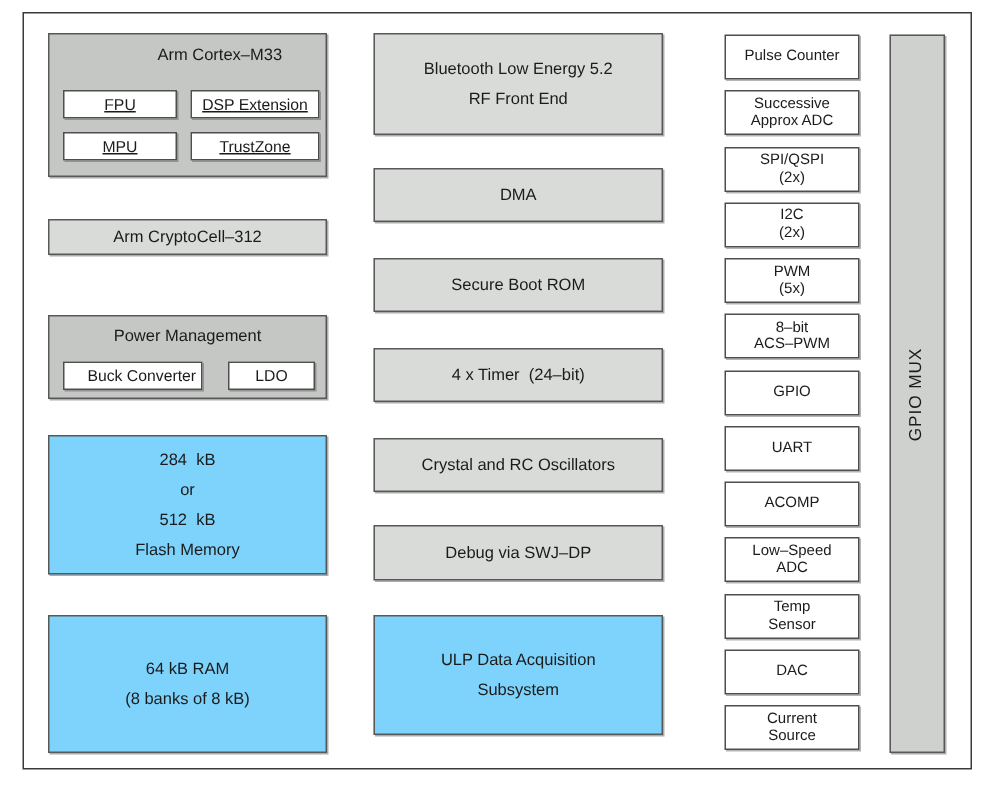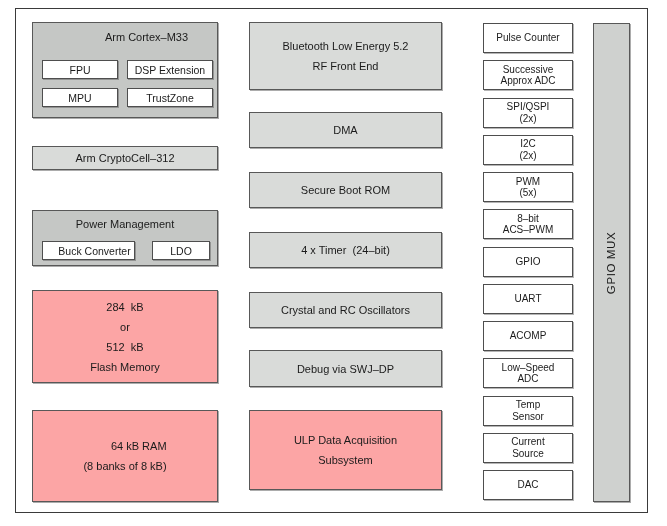--- a/index.html
+++ b/index.html
@@ -14,44 +14,44 @@
   }
   .block{
     position:absolute;box-sizing:border-box;
     border:1.5px solid #585858;
     box-shadow:1px 1px 0 rgba(70,70,70,.45);
     display:flex;align-items:center;justify-content:center;
     text-align:center;font-size:11px;line-height:20px;
     white-space:pre-wrap;
   }
   .fillA{background:#c5c7c5;}   
-  .fillB{background:#fca5a5;}   
+  .fillB{background:#7dd3fc;}   
   .fillC{background:#d9dbd9;}   
   .whitebox{
     position:absolute;box-sizing:border-box;background:#ffffff;
     border:1.5px solid #4e4e4e;box-shadow:1px 1px 0 rgba(70,70,70,.4);
     display:flex;align-items:center;justify-content:center;
     text-align:center;font-size:10.5px;
   }
   
   .container-block{flex-direction:column;justify-content:flex-start;align-items:stretch;}
   #cortex{left:32px;top:22px;width:186px;height:96px;}
   #cortex .block-title{margin-top:7px;text-align:center;font-size:11px;line-height:14px;margin-left:43px;}
   .cortex-grid{position:absolute;left:9px;top:37px;right:4px;display:flex;flex-direction:column;gap:9px;}
   .cortex-row{display:flex;gap:9px;}
-  .cortex-row .whitebox{position:relative;height:19px;}
+  .cortex-row .whitebox{position:relative;height:19px;text-decoration:underline;}
   .sbL{width:76px;}
   .sbR{flex:1;}
   #cryptocell{left:32px;top:146px;width:186px;height:24px;}
   #power{left:32px;top:210px;width:186px;height:56px;}
   #power .block-title{margin-top:6px;text-align:center;font-size:11px;line-height:14px;}
   #buck{left:9px;top:30px;width:93px;height:19px;padding-left:12px;}
   #ldo{left:119px;top:30px;width:58px;height:19px;}
   #flash{left:32px;top:290px;width:186px;height:93px;}
-  #ram{left:32px;top:410px;width:186px;height:92px;text-align:right;}
+  #ram{left:32px;top:410px;width:186px;height:92px;}
   
   .mid{left:249px;width:193px;}
   #ble{top:22px;height:68px;}
   #dma{top:112px;height:36px;}
   #secure{top:172px;height:36px;}
   #timer{top:232px;height:36px;}
   #crystal{top:292px;height:36px;}
   #debug{top:350px;height:37px;}
   #ulp{top:410px;height:80px;}
   
@@ -135,20 +135,20 @@
 (5x)</div>
   <div class="pbox">8–bit
 ACS–PWM</div>
   <div class="pbox">GPIO</div>
   <div class="pbox">UART</div>
   <div class="pbox">ACOMP</div>
   <div class="pbox">Low–Speed
 ADC</div>
   <div class="pbox">Temp
 Sensor</div>
+  <div class="pbox">DAC</div>
   <div class="pbox">Current
 Source</div>
-  <div class="pbox">DAC</div>
 </div>
 
 <div id="gpiomux">
   <span class="vtext">GPIO MUX</span>
 </div>
 
 </body></html>

